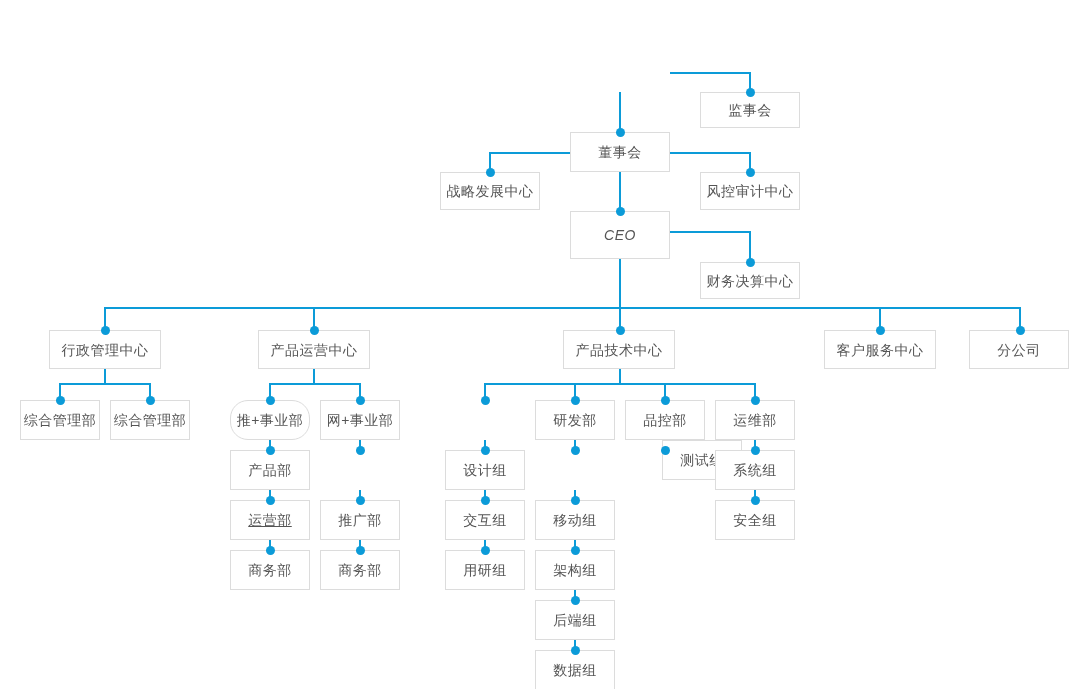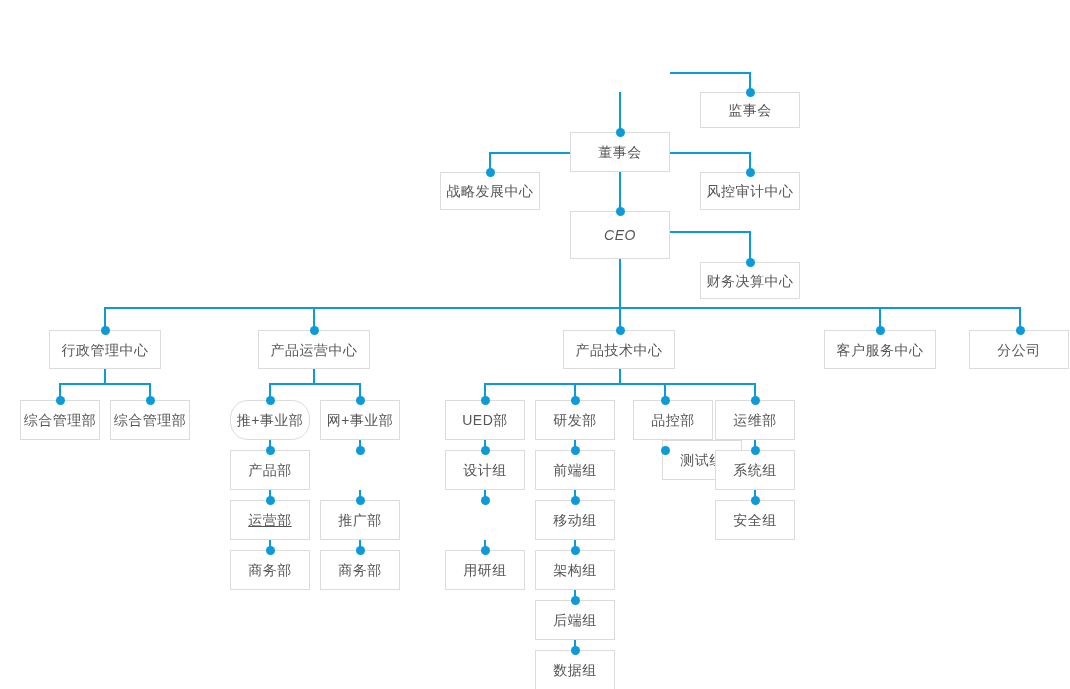--- a/index.html
+++ b/index.html
@@ -141,27 +141,26 @@
     <div class="node" style="left: 969px; top: 330px; width: 100px; height: 39px;">分公司</div>
     <div class="node" style="left: 20px; top: 400px; width: 80px; height: 40px;">综合管理部</div>
     <div class="node" style="left: 110px; top: 400px; width: 80px; height: 40px;">综合管理部</div>
     <div class="node" style="left: 230px; top: 400px; width: 80px; height: 40px; border-radius: 18px;">推+事业部</div>
     <div class="node" style="left: 320px; top: 400px; width: 80px; height: 40px;">网+事业部</div>
     <div class="node" style="left: 230px; top: 450px; width: 80px; height: 40px;">产品部</div>
     <div class="node" style="left: 230px; top: 500px; width: 80px; height: 40px; text-decoration: underline;">运营部</div>
     <div class="node" style="left: 320px; top: 500px; width: 80px; height: 40px;">推广部</div>
     <div class="node" style="left: 230px; top: 550px; width: 80px; height: 40px;">商务部</div>
     <div class="node" style="left: 320px; top: 550px; width: 80px; height: 40px;">商务部</div>
-    <div class="node" style="left: 445px; top: 400px; width: 80px; height: 40px;">UED部</div>
     <div class="node" style="left: 535px; top: 400px; width: 80px; height: 40px;">研发部</div>
-    <div class="node" style="left: 625px; top: 400px; width: 80px; height: 40px; margin-left: 8px;">品控部</div>
+    <div class="node" style="left: 625px; top: 400px; width: 80px; height: 40px;">品控部</div>
     <div class="node" style="left: 715px; top: 400px; width: 80px; height: 40px;">运维部</div>
     <div class="node" style="left: 445px; top: 450px; width: 80px; height: 40px;">设计组</div>
-    <div class="node" style="left: 535px; top: 450px; width: 80px; height: 40px;">前端组</div>
     <div class="node" style="left: 625px; top: 440px; width: 80px; height: 40px; margin-left: 37px;">测试组</div>
     <div class="node" style="left: 715px; top: 450px; width: 80px; height: 40px;">系统组</div>
+    <div class="node" style="left: 445px; top: 500px; width: 80px; height: 40px;">交互组</div>
     <div class="node" style="left: 535px; top: 500px; width: 80px; height: 40px;">移动组</div>
     <div class="node" style="left: 715px; top: 500px; width: 80px; height: 40px;">安全组</div>
     <div class="node" style="left: 445px; top: 550px; width: 80px; height: 40px;">用研组</div>
     <div class="node" style="left: 535px; top: 550px; width: 80px; height: 40px;">架构组</div>
     <div class="node" style="left: 535px; top: 600px; width: 80px; height: 40px;">后端组</div>
     <div class="node" style="left: 535px; top: 650px; width: 80px; height: 40px;">数据组</div>
   </div>
 
 </body></html>

